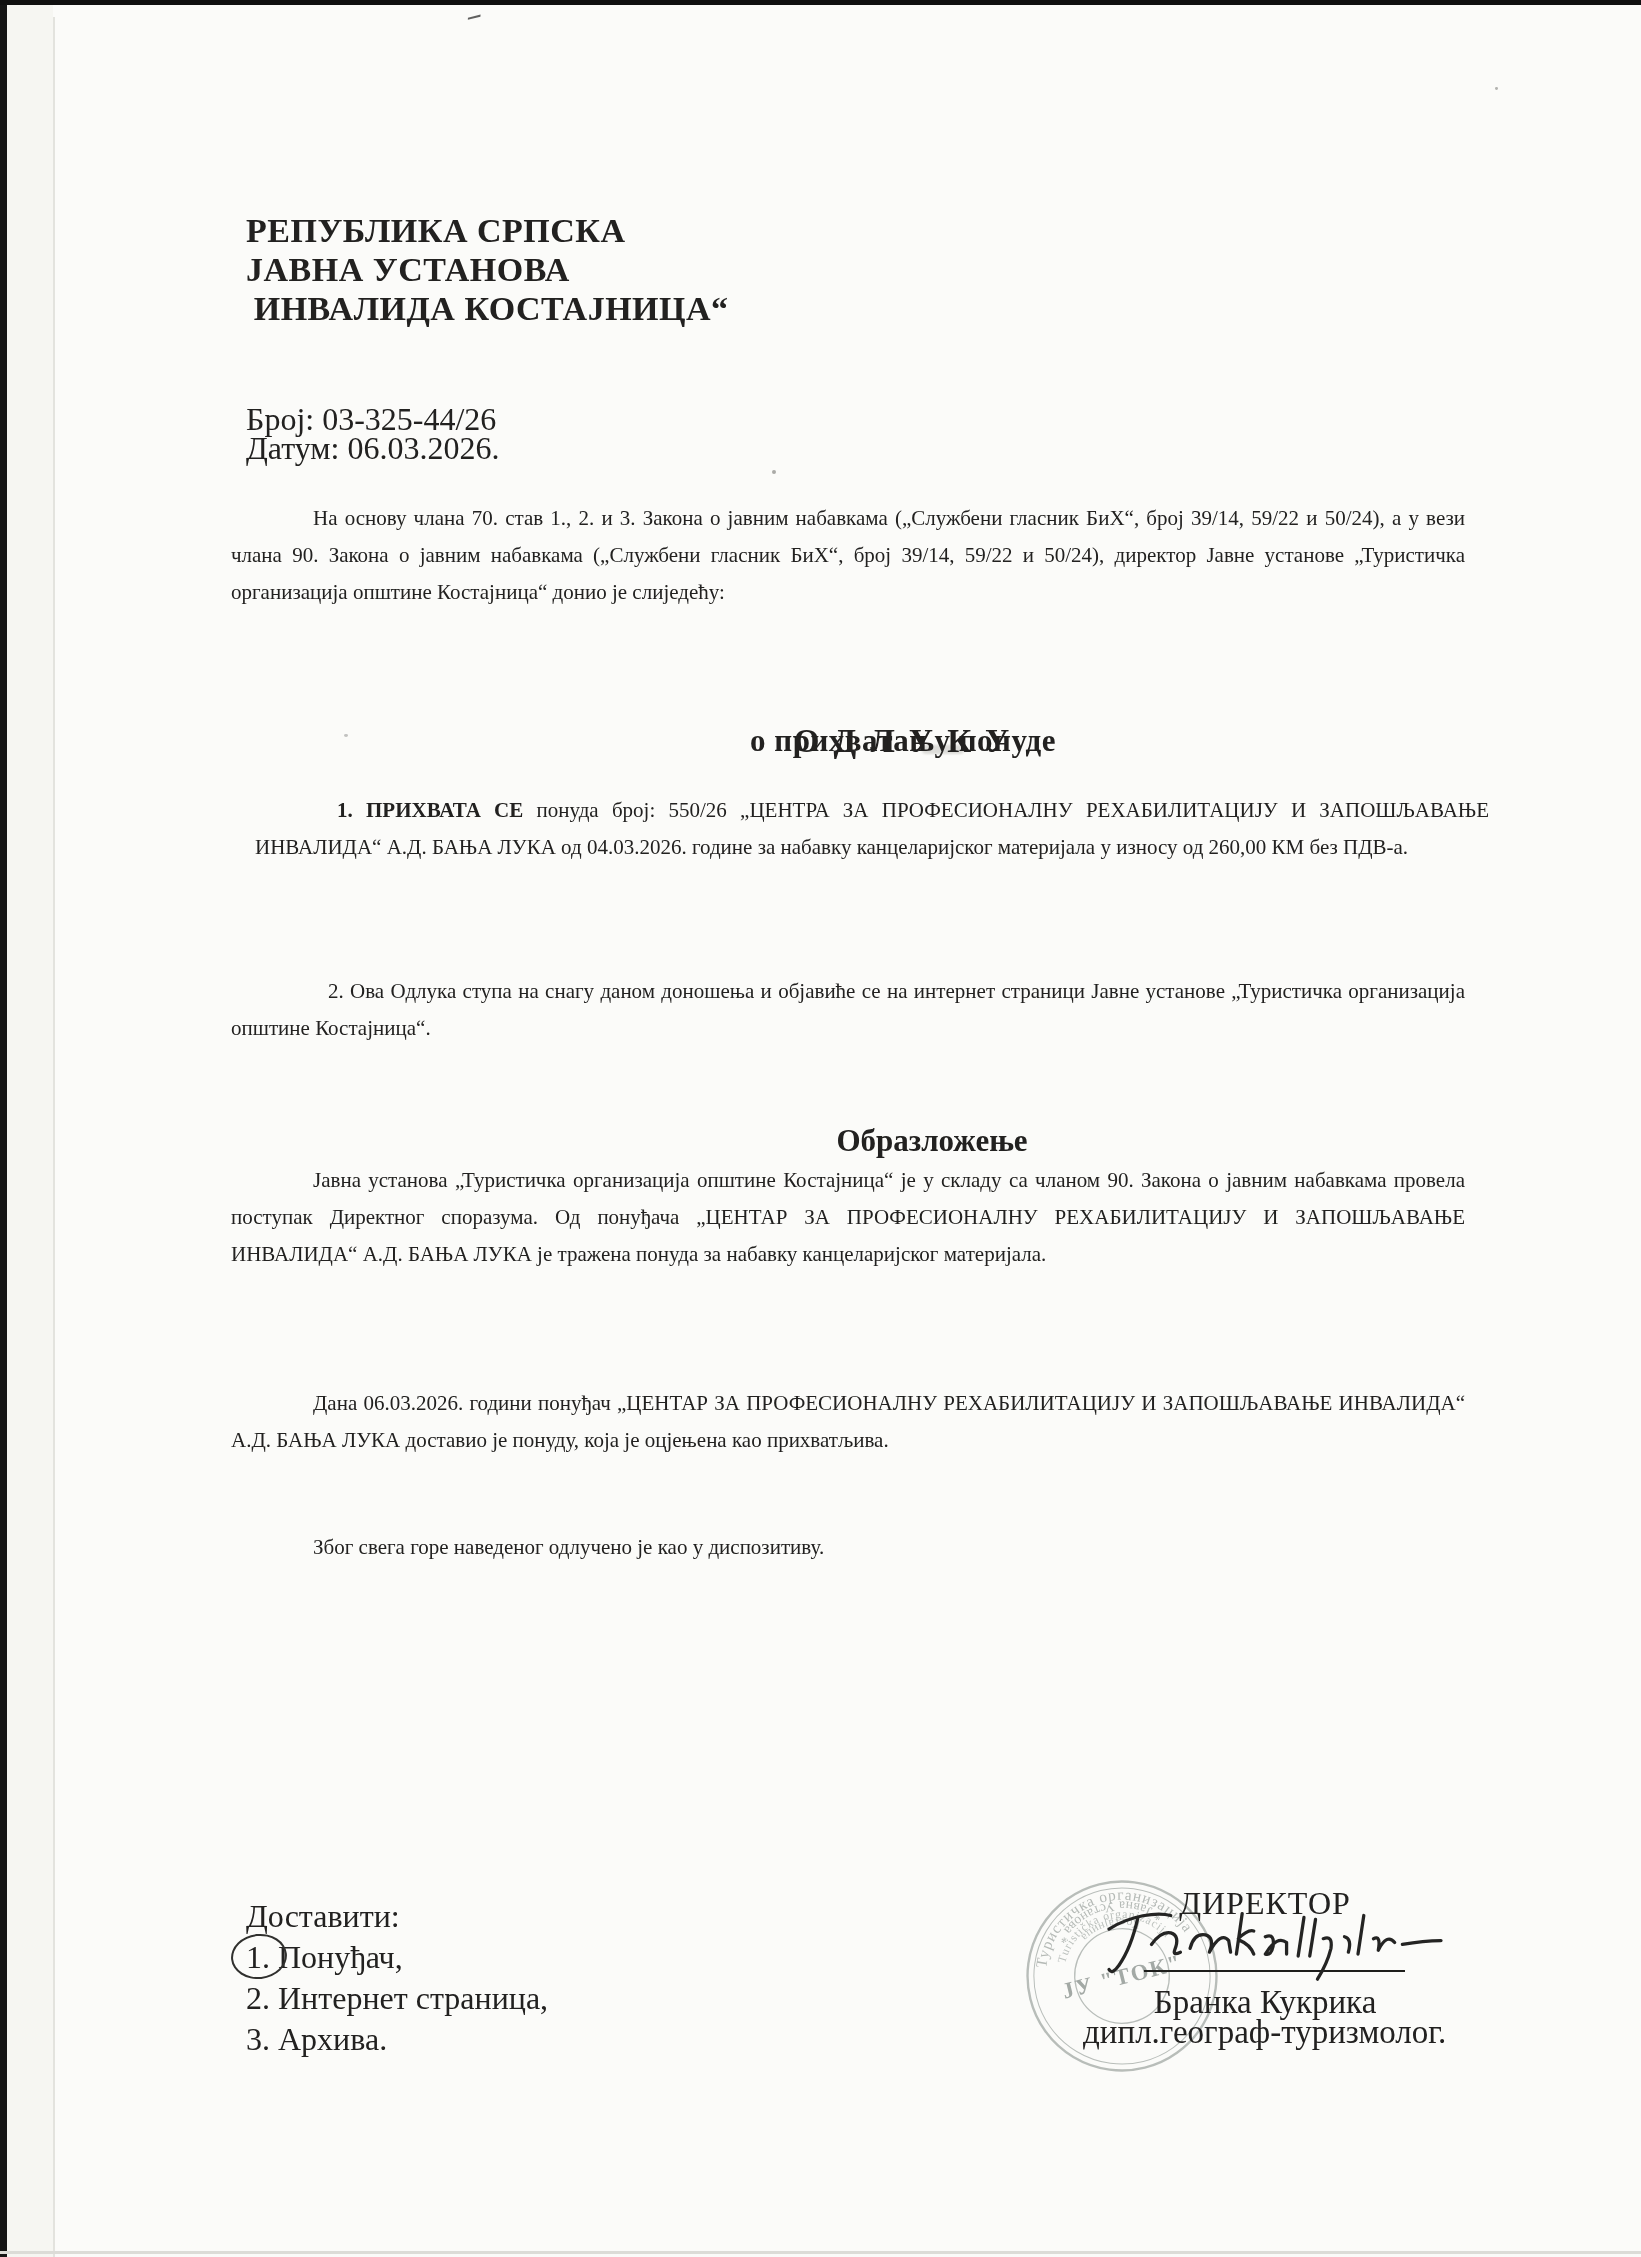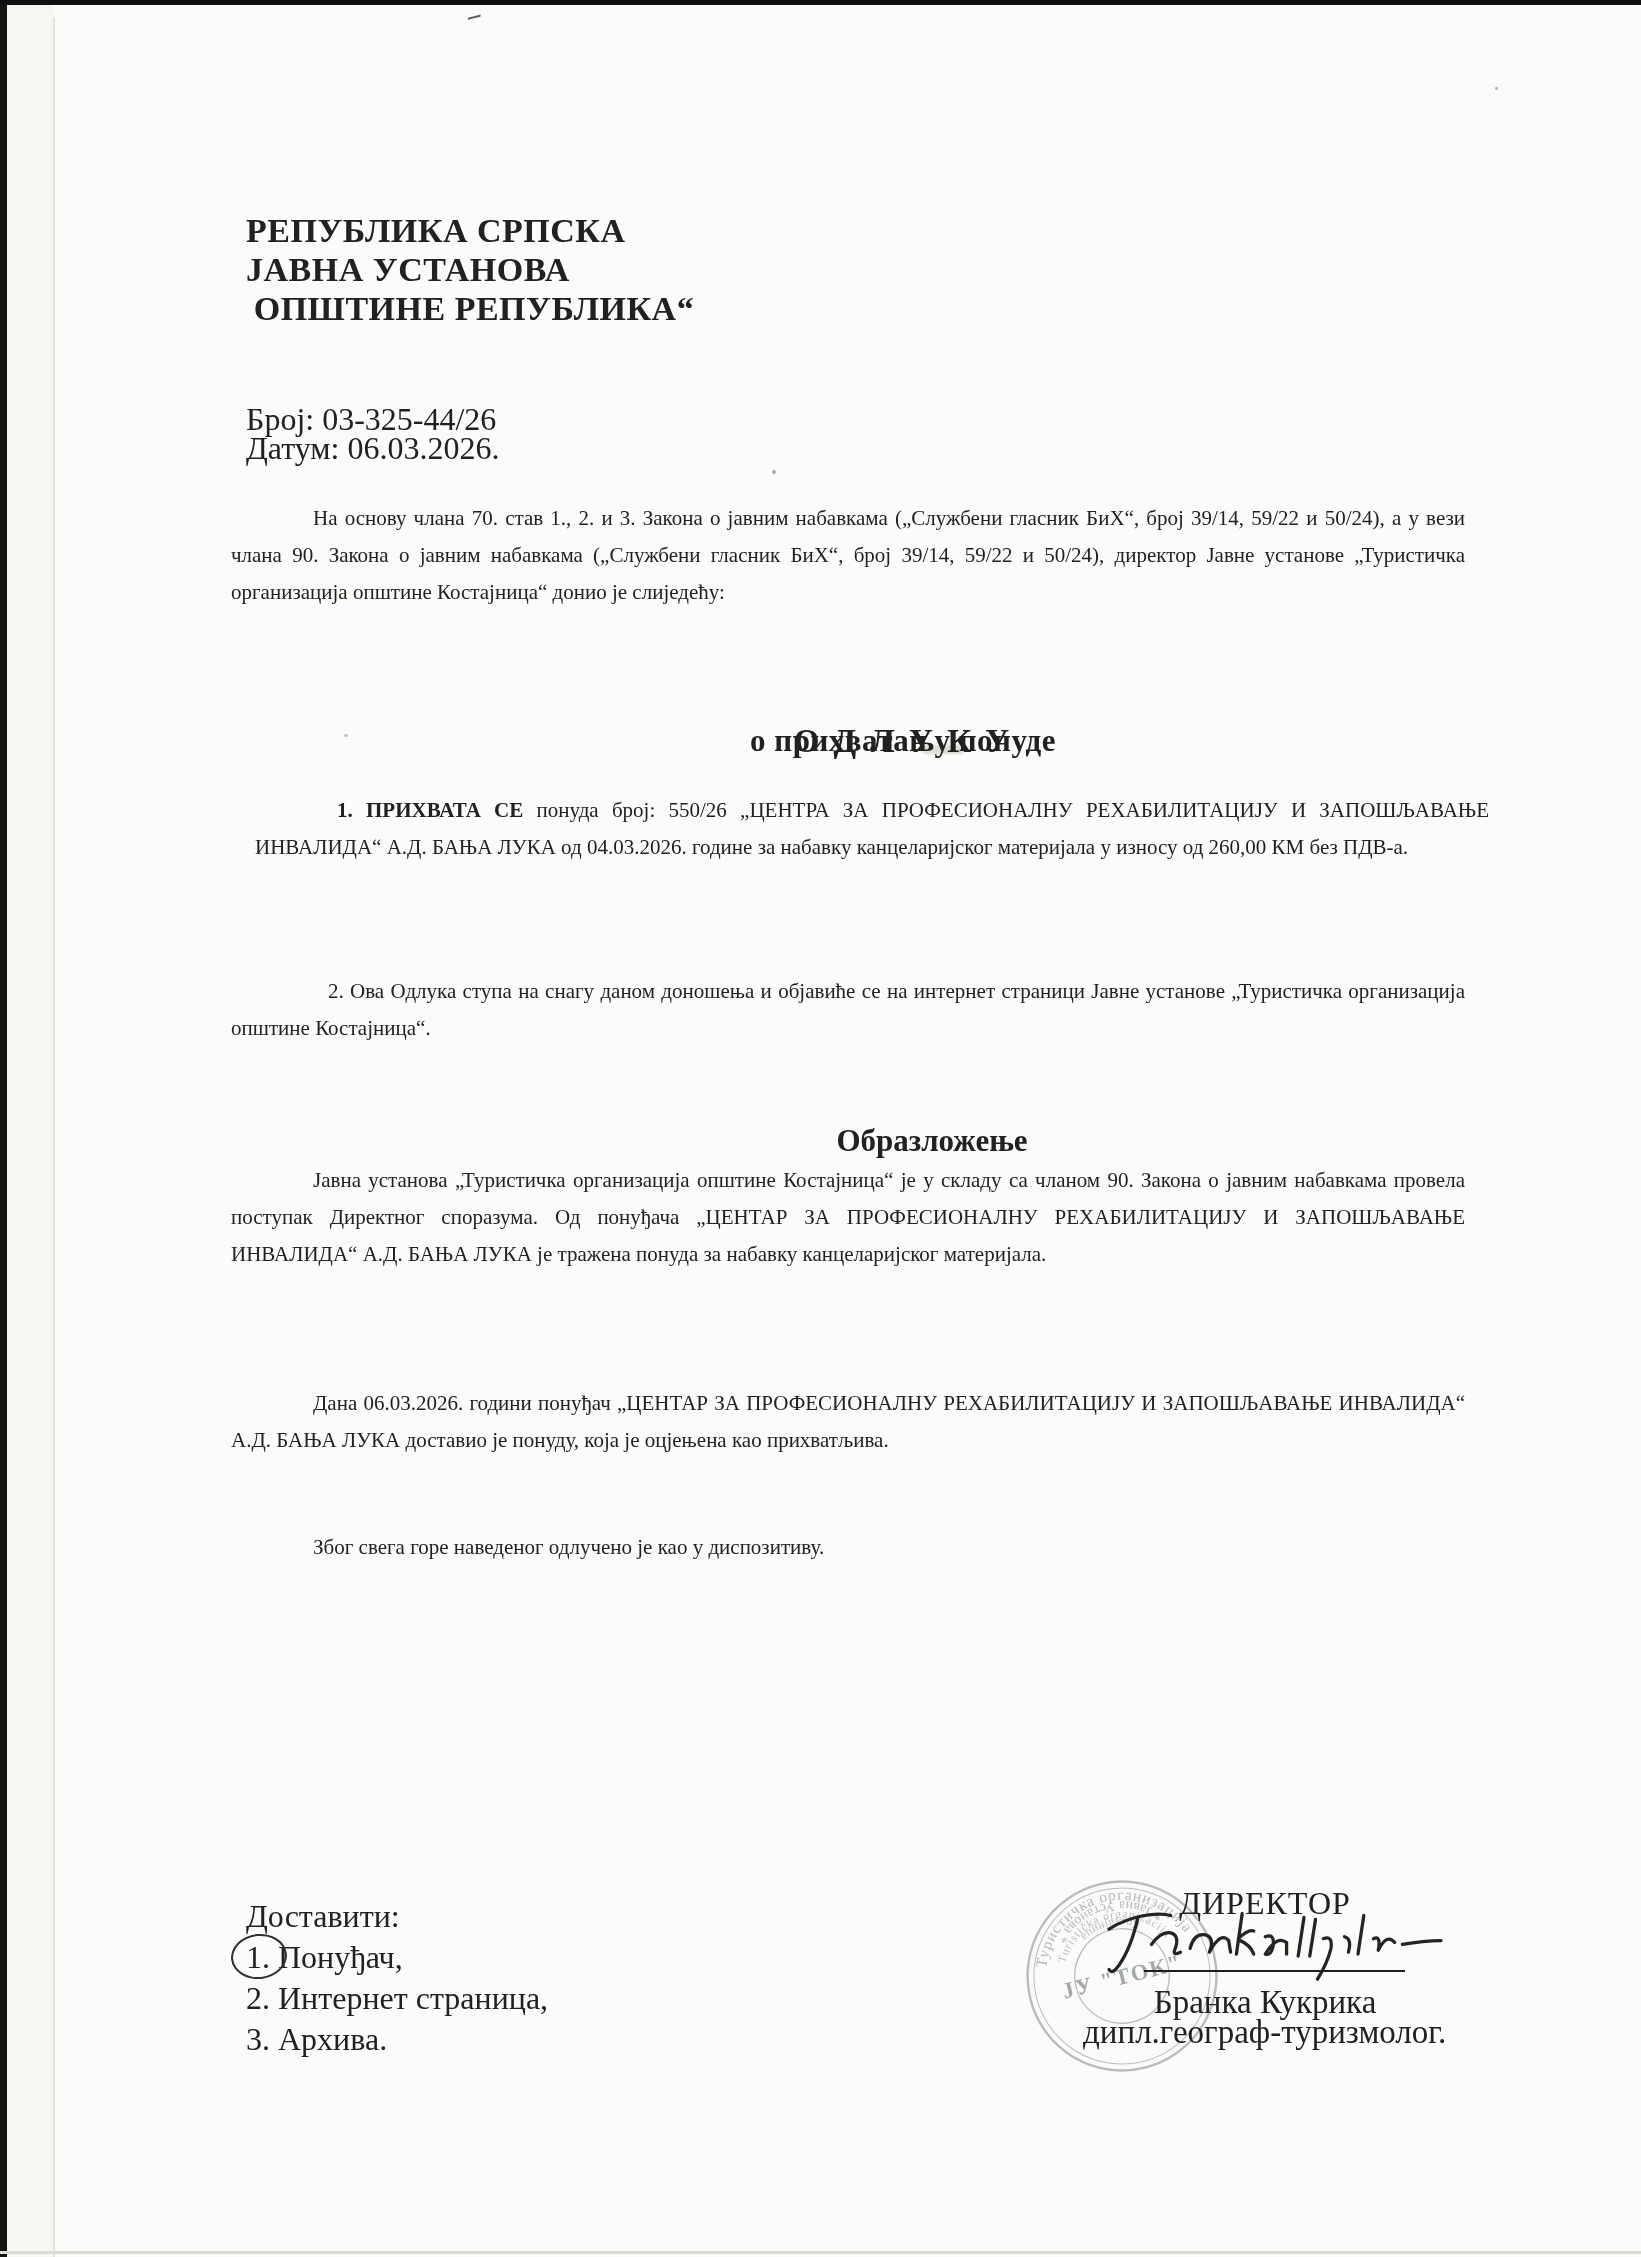--- a/index.html
+++ b/index.html
@@ -59,21 +59,21 @@
 <div class="abs edge-bottom"></div>
 <div class="abs tickmark" style="left:468px; top:7.7px;"></div>
 <div class="abs speck" style="left:772px; top:470px; width:3.9px; height:3.9px; opacity:.5;"></div>
 <div class="abs speck" style="left:1495px; top:87px; width:2.9px; height:2.9px; opacity:.45;"></div>
 <div class="abs speck" style="left:344px; top:734px; width:3.9px; height:2.9px; opacity:.35;"></div>
 <div class="abs smudge" style="left:922px; top:745px; width:42px; height:8.7px;"></div>
 
 <div class="abs header-block">
   <div>РЕПУБЛИКА СРПСКА</div>
   <div>ЈАВНА УСТАНОВА</div>
-  <div>ОПШТИНЕ РЕПУБЛИКА“</div>
+  <div>ИНВАЛИДА КОСТАЈНИЦА“</div>
 </div>
 
 <div class="abs meta-line" style="top:400px;">Број: 03-325-44/26</div>
 <div class="abs meta-line" style="top:429px;">Датум: 06.03.2026.</div>
 
 <div class="abs para indent" style="top:500px;">На основу члана 70. став 1., 2. и 3. Закона о јавним набавкама („Службени гласник БиХ“, број 39/14, 59/22 и 50/24), а у вези члана 90. Закона о јавним набавкама („Службени гласник БиХ“, број 39/14, 59/22 и 50/24), директор Јавне установе „Туристичка организација општине Костајница“ донио је слиједећу:</div>
 
 <div class="abs heading-center decision-title">О Д Л У К У</div>
 <div class="abs heading-center decision-subtitle">о прихватању понуде</div>
 

